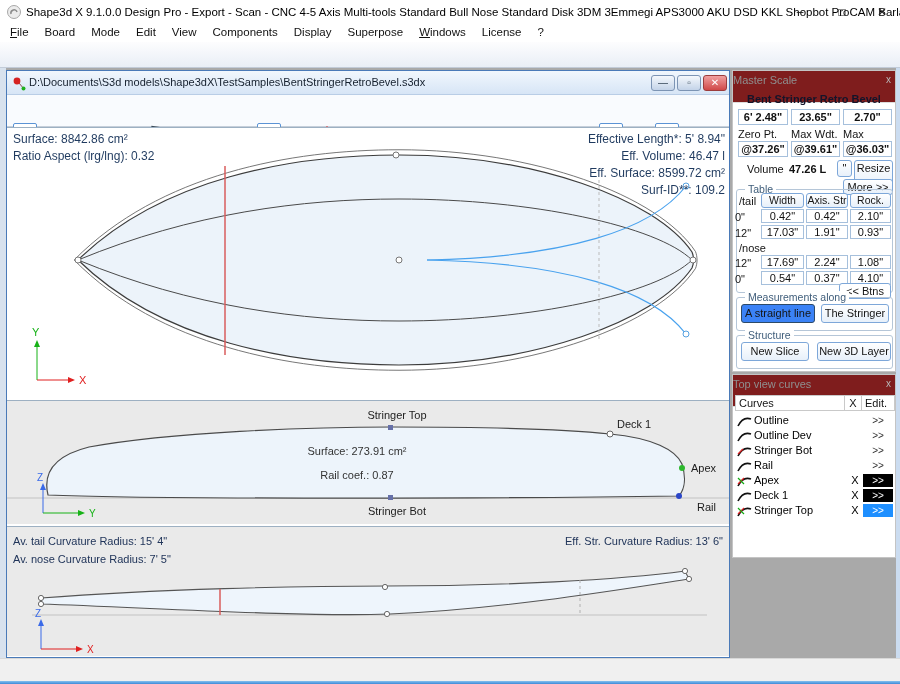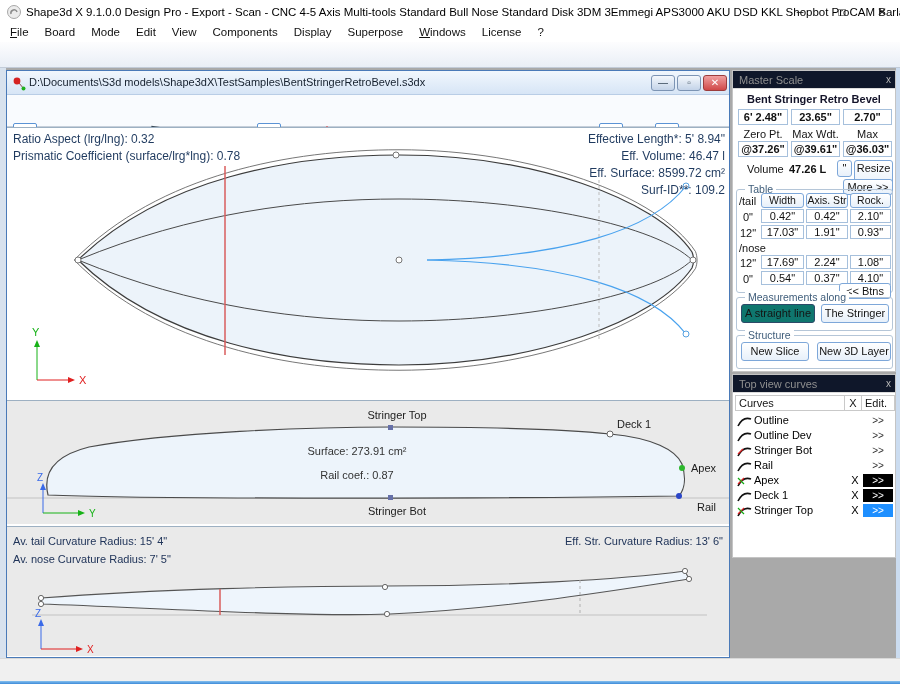--- a/index.html
+++ b/index.html
@@ -39,31 +39,31 @@
   .ti.sel{border:1px solid #5b93d5;border-radius:2px;background:#fff;}
   .kb{font-size:11px;color:#222;overflow:hidden;}
   
   .canvas{left:0;background:#fff;}
   .canvas.gray{background:#eaeaea;}
   .canvas{border-top:1px solid #9db0c2;}
   .info{font-size:12px;color:#1f3a5f;line-height:17px;}
   .lbl{font-size:11px;color:#1c1c1c;}
   
   .panel{left:732px;width:164px;background:#fff;border:1px solid #c4c4c4;}
-  .phead{left:0;top:0;width:162px;height:18px;background:#0f172a;border-bottom:1px solid #dcdcdc;
-    font-size:11px;color:#8f8f8f;line-height:18px;padding-left:6px;box-sizing:border-box;}
+  .phead{left:0;top:0;width:162px;height:32px;background:#7f1d1d;border-bottom:1px solid #dcdcdc;
+    font-size:11px;color:#8f8f8f;line-height:18px;padding-left:0;box-sizing:border-box;}
   .pclose{position:absolute;right:4px;top:0;color:#b8b8b8;font-size:10px;line-height:18px;}
   .btn3d{border:1px solid #7da7d9;border-radius:3px;background:linear-gradient(#ffffff,#e7f0fa);
     font-size:11px;color:#141414;text-align:center;box-sizing:border-box;}
   .btn3d.pressed{border:1.5px solid #2d4a68;}
   .vcell{border:1px solid #a6c0dc;background:#fff;text-align:center;font-size:11px;box-sizing:border-box;color:#101010;}
   .vcell.b{font-weight:bold;}
   .group{border:1px solid #b5c6d8;border-radius:3px;}
   .legend{position:absolute;top:-7px;left:8px;background:#fff;padding:0 3px;font-size:10.5px;color:#3f5d7a;}
-  .rowlab{font-size:11px;color:#141414;text-align:center;}
+  .rowlab{font-size:11px;color:#141414;text-align:left;}
   
   .chead{font-size:11px;color:#141414;border:1px solid #c9c9c9;background:#fff;line-height:15px;box-sizing:border-box;padding-left:3px;}
   .crow-name{font-size:11px;color:#000;line-height:15px;}
   .propbtn{font-size:10px;text-align:center;line-height:13px;color:#333;}
   .propbtn.black{background:#000;color:#fff;}
   .propbtn.blue{background:#1e8fff;color:#fff;}
   
   .status{left:0;top:658px;width:900px;height:23px;background:#f0f0f0;border-top:1px solid #d8d8d8;}
   .bluebase{left:0;top:681px;width:900px;height:3px;background:linear-gradient(#85c0ef,#3d8ad8);}
 </style>
@@ -336,22 +336,22 @@
         <g>
           <line x1="30" y1="252" x2="30" y2="216" stroke="#17b217"></line>
           <path d="M27 219 L30 212 L33 219 Z" fill="#17b217"></path>
           <text x="25" y="208" font-size="11" fill="#17b217">Y</text>
           <line x1="30" y1="252" x2="64" y2="252" stroke="#e02020"></line>
           <path d="M61 249 L68 252 L61 255 Z" fill="#e02020"></path>
           <text x="72" y="256" font-size="11" fill="#e02020">X</text>
         </g>
       </svg>
       <div class="abs info" style="left:6px;top:3px">
+        <div>Surface: 8842.86 cm²</div>
         <div>Ratio Aspect (lrg/lng):  0.32</div>
-        <div>Prismatic Coefficient (surface/lrg*lng):  0.78</div>
       </div>
       <div class="abs info" style="right:4px;top:3px;text-align:right">
         <div>Effective Length*: 5' 8.94"</div>
         <div>Eff. Volume:  46.47 l</div>
         <div>Eff. Surface: 8599.72 cm²</div>
         <div>Surf-ID**: 109.2</div>
       </div>
     </div>
 
     <div class="abs canvas gray" style="top:329px;width:722px;height:124px">
@@ -458,21 +458,21 @@
     <div class="abs rowlab" style="left:2px;top:202px;width:26px">0"</div>
     <div class="abs vcell" style="left:28px;top:200px;width:43px;height:14px;line-height:12px">0.54"</div>
     <div class="abs vcell" style="left:73px;top:200px;width:42px;height:14px;line-height:12px">0.37"</div>
     <div class="abs vcell" style="left:117px;top:200px;width:41px;height:14px;line-height:12px">4.10"</div>
 
     <div class="abs btn3d" style="left:106px;top:212px;width:52px;height:16px;line-height:14px;background:#fff">&lt;&lt; Btns</div>
 
     <div class="abs group" style="left:3px;top:226px;width:157px;height:34px">
       <span class="legend nw">Measurements along</span>
     </div>
-    <div class="abs btn3d pressed" style="left:8px;top:233px;width:74px;height:19px;line-height:17px;background:#0f766e">A straight line</div>
+    <div class="abs btn3d pressed" style="left:8px;top:233px;width:74px;height:19px;line-height:17px;background:#3b82f6">A straight line</div>
     <div class="abs btn3d" style="left:88px;top:233px;width:68px;height:19px;line-height:17px">The Stringer</div>
 
     <div class="abs group" style="left:3px;top:264px;width:157px;height:34px">
       <span class="legend">Structure</span>
     </div>
     <div class="abs btn3d" style="left:8px;top:271px;width:68px;height:19px;line-height:17px">New Slice</div>
     <div class="abs btn3d" style="left:84px;top:271px;width:74px;height:19px;line-height:17px">New 3D Layer</div>
   </div>
 
   <div class="abs panel" style="top:374px;height:184px">

